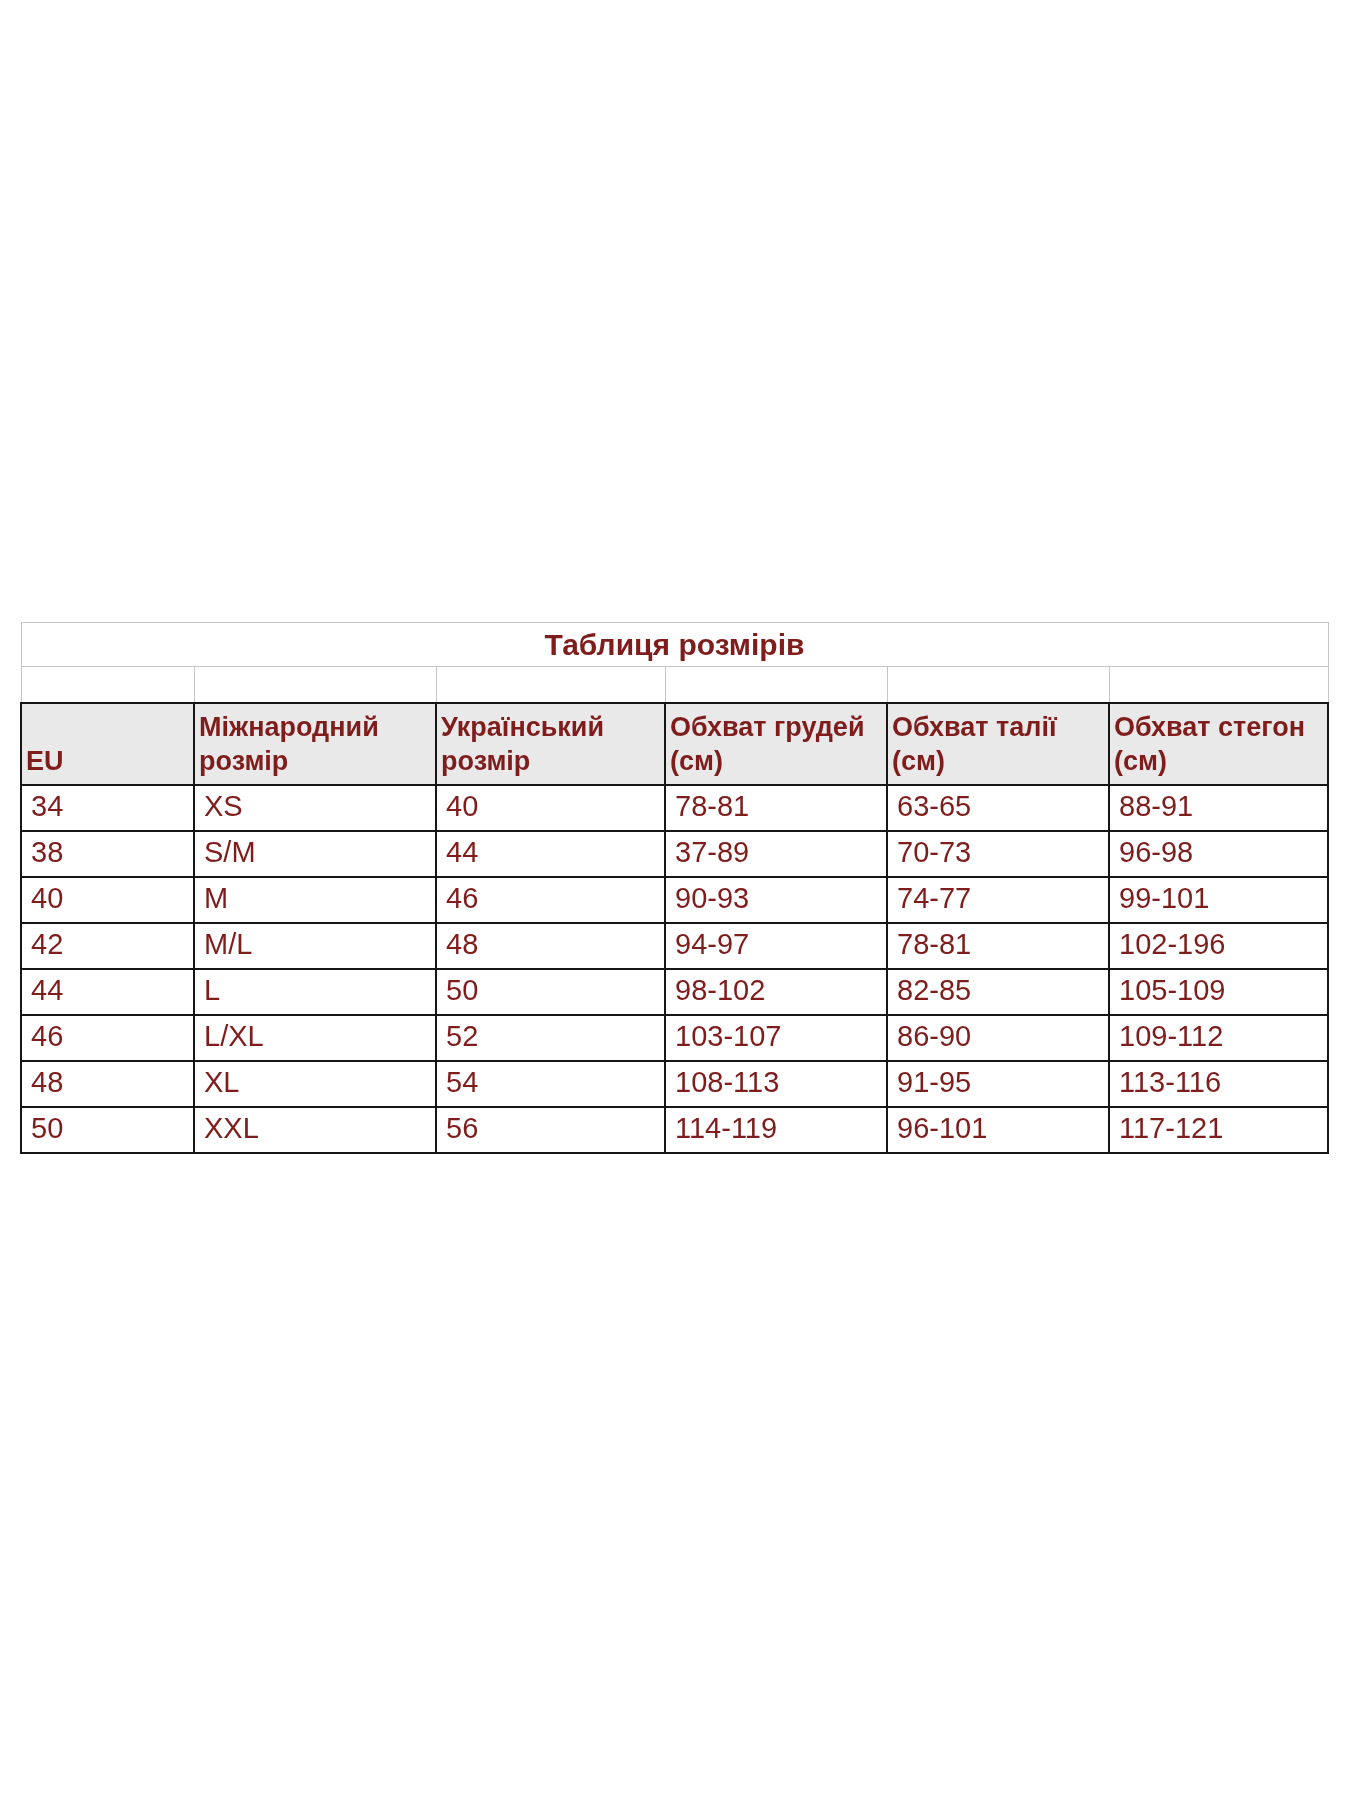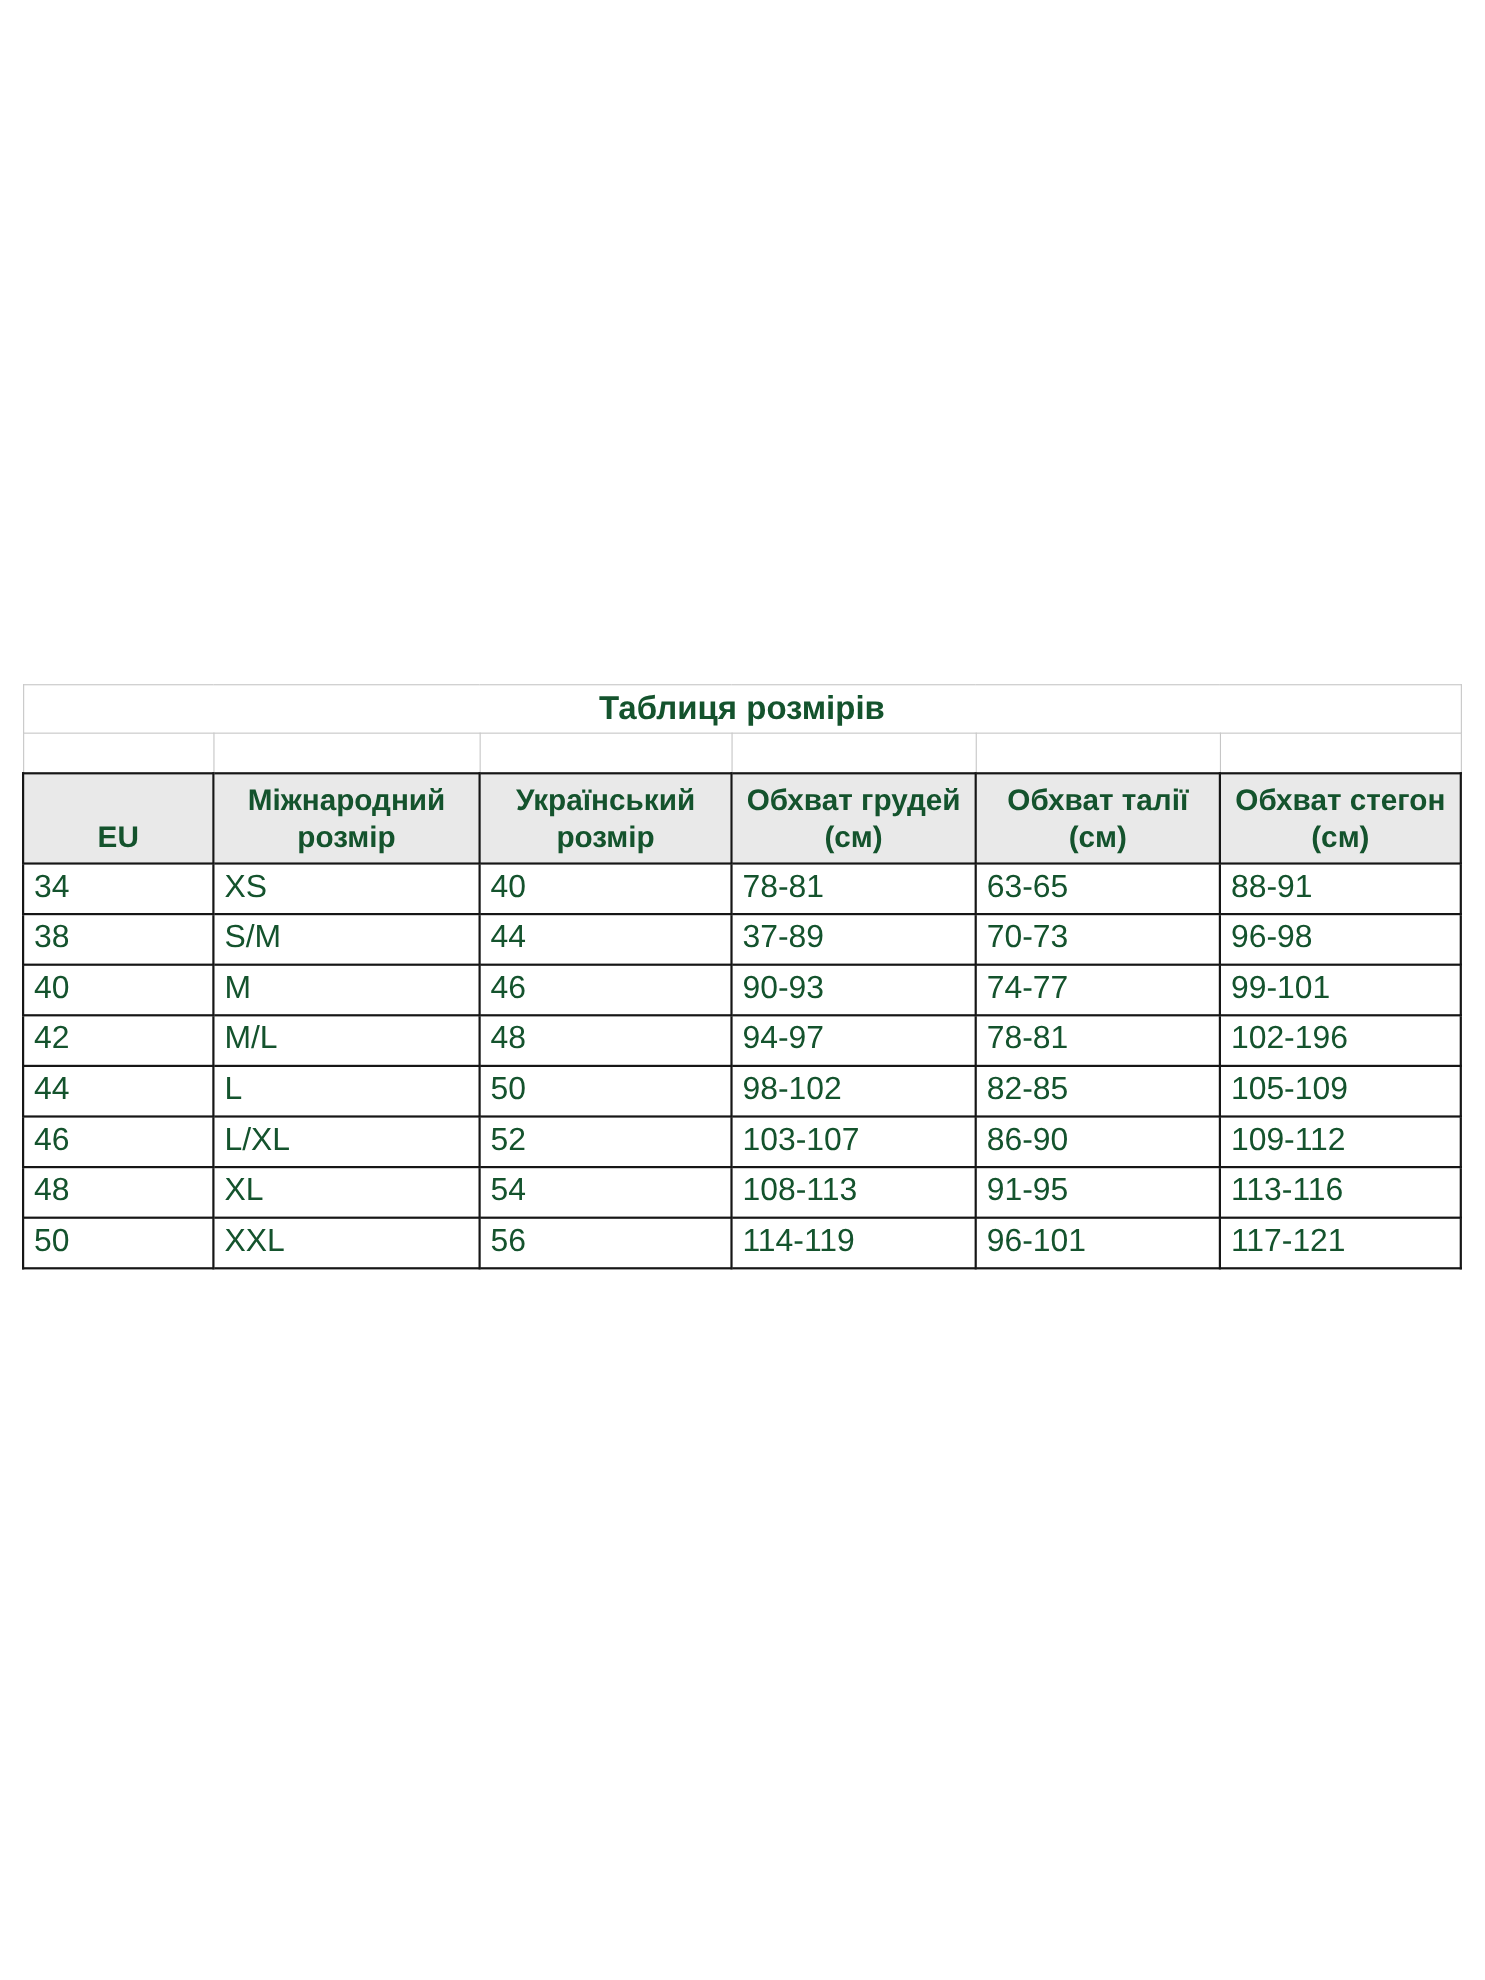--- a/index.html
+++ b/index.html
@@ -6,21 +6,21 @@
     margin: 0;
     padding: 0;
     background: #ffffff;
   }
   .page {
     position: relative;
     width: 1350px;
     height: 1800px;
     background: #ffffff;
     font-family: "Liberation Sans", "DejaVu Sans", sans-serif;
-    color: #14532d;
+    color: #7f1d1d;
     overflow: hidden;
   }
   table.size-table {
     position: absolute;
     left: 20px;
     top: 622px;
     border-collapse: collapse;
     table-layout: fixed;
     width: 1307px;
   }
@@ -43,21 +43,21 @@
   td.spacer-cell {
     height: 33px;
   }
   
   td.header-cell, td.data-cell {
     border: 2px solid #161616;
   }
   td.header-cell {
     height: 74px;
     background: #e9e9e9;
-    text-align: center;
+    text-align: left;
     vertical-align: bottom;
     font-size: 27px;
     font-weight: bold;
     line-height: 34px;
     padding: 0 4px 6px 4px;
   }
   td.data-cell {
     height: 40px;
     background: #ffffff;
     text-align: left;

